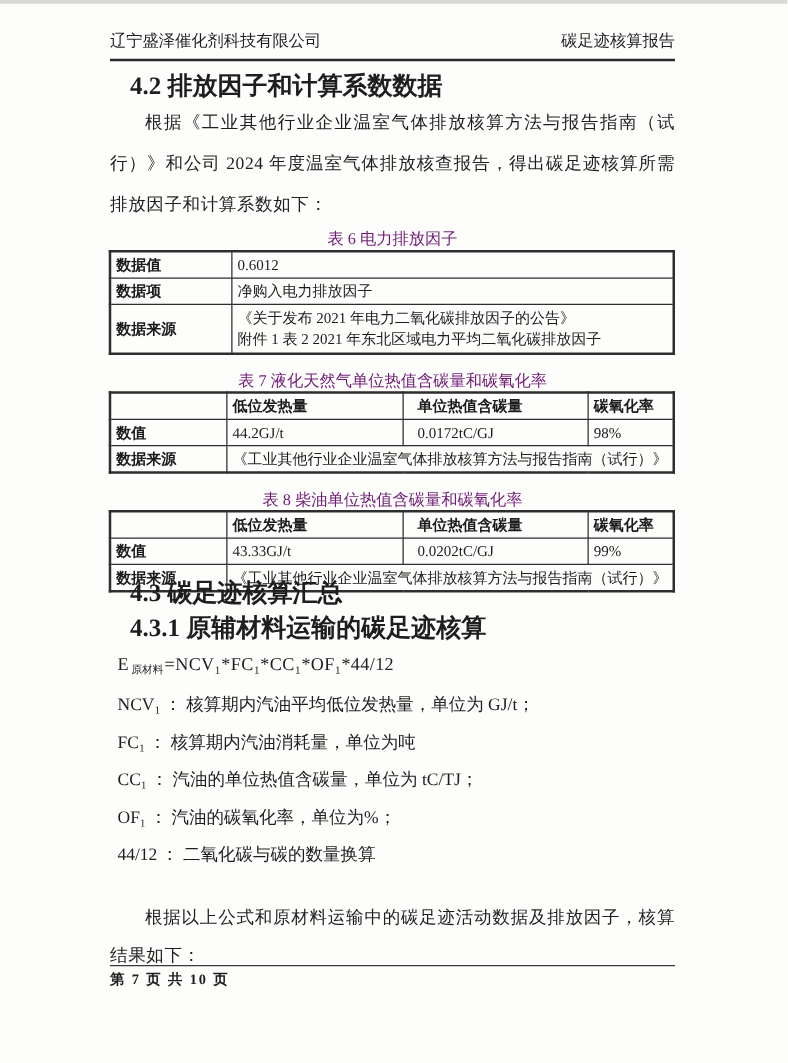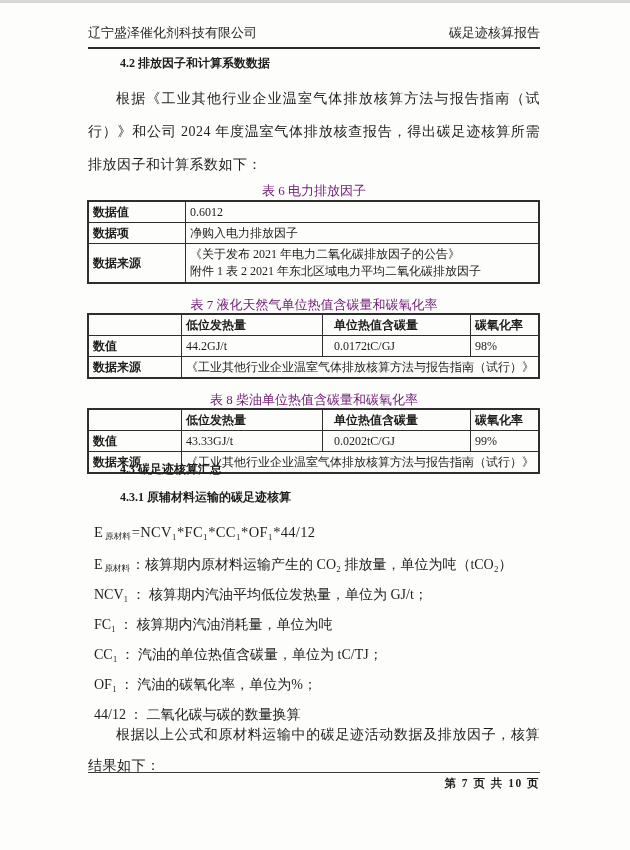--- a/index.html
+++ b/index.html
@@ -13,21 +13,21 @@
   .page { position:relative; width:630px; height:850px; background:#fdfdfc; overflow:hidden; }
   .scan-top { position:absolute; top:0; left:0; width:630px; height:3px; background:#d8d8d6; }
 
   .header {
     position:absolute; top:24px; left:88px; width:452px;
     display:flex; justify-content:space-between; align-items:baseline;
     border-bottom:2px solid #2a2a2a; padding-bottom:5px;
     font-weight:normal; font-size:13px;
   }
 
-  .h-sec { position:absolute; left:120px; font-weight:bold; font-size:12px; margin:0; white-space:nowrap; }
+  .h-sec { position:absolute; left:104px; font-weight:bold; font-size:20px; margin:0; white-space:nowrap; }
   .h42 { top:55px; }
   .h43 { top:461px; }
   .h431 { top:489px; }
 
   .para {
     position:absolute; left:88px; width:452px; margin:0;
     font-size:14px; line-height:33px; text-align:justify; text-indent:2em;
     letter-spacing:0.5px;
   }
   .p42 { top:82px; }
@@ -57,21 +57,21 @@
   .src-line { line-height:17px; }
 
   .formula { position:absolute; top:524px; left:94px; font-size:14.5px; letter-spacing:0.3px; }
   .defs { position:absolute; top:550px; left:94px; width:446px; font-size:14px; }
   .def-line { height:30px; line-height:30px; white-space:nowrap; }
   sub.cjk-sub { font-size:8.5px; vertical-align:-2px; letter-spacing:0; margin:0 1px 0 2px; }
 
   .footer {
     position:absolute; top:772px; left:88px; width:452px;
     border-top:1.5px solid #3a3a3a; padding-top:3px;
-    text-align:right; font-size:11.5px; letter-spacing:1.5px; font-weight:bold;
+    text-align:left; font-size:11.5px; letter-spacing:1.5px; font-weight:bold;
   }
 </style>
 </head>
 <body>
 
 <div class="page">
   <div class="scan-top"></div>
 
   <div class="header">
     <span>辽宁盛泽催化剂科技有限公司</span>
@@ -147,21 +147,20 @@
     </table>
 
   <h2 class="h-sec h43">4.3 碳足迹核算汇总</h2>
   <h2 class="h-sec h431">4.3.1 原辅材料运输的碳足迹核算</h2>
 
   <div class="formula">
     <span>E</span><sub class="cjk-sub">原材料</sub><span>=NCV₁*FC₁*CC₁*OF₁*44/12</span>
   </div>
 
   <div class="defs">
-    <div class="def-line"><span>E</span><sub class="cjk-sub">原材料</sub><span>：核算期内原材料运输产生的 CO₂ 排放量，单位为吨（tCO₂）</span></div>
     <div class="def-line"><span>NCV₁</span><sub class="cjk-sub"></sub><span>： 核算期内汽油平均低位发热量，单位为 GJ/t；</span></div>
     <div class="def-line"><span>FC₁</span><sub class="cjk-sub"></sub><span>： 核算期内汽油消耗量，单位为吨</span></div>
     <div class="def-line"><span>CC₁</span><sub class="cjk-sub"></sub><span>： 汽油的单位热值含碳量，单位为 tC/TJ；</span></div>
     <div class="def-line"><span>OF₁</span><sub class="cjk-sub"></sub><span>： 汽油的碳氧化率，单位为%；</span></div>
     <div class="def-line"><span>44/12</span><sub class="cjk-sub"></sub><span>： 二氧化碳与碳的数量换算</span></div>
   </div>
 
   <p class="para pclose">根据以上公式和原材料运输中的碳足迹活动数据及排放因子，核算结果如下：</p>
 
   <div class="footer">

